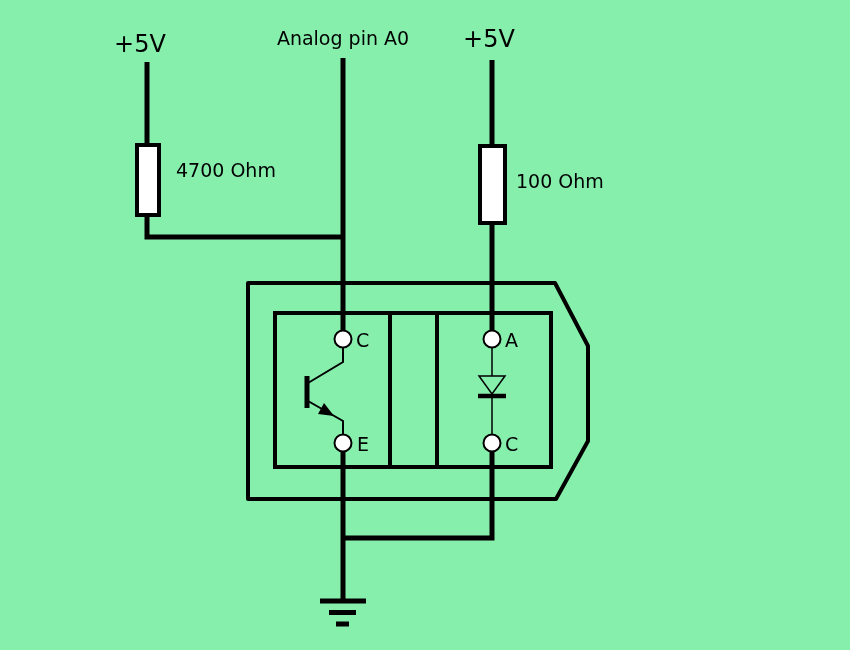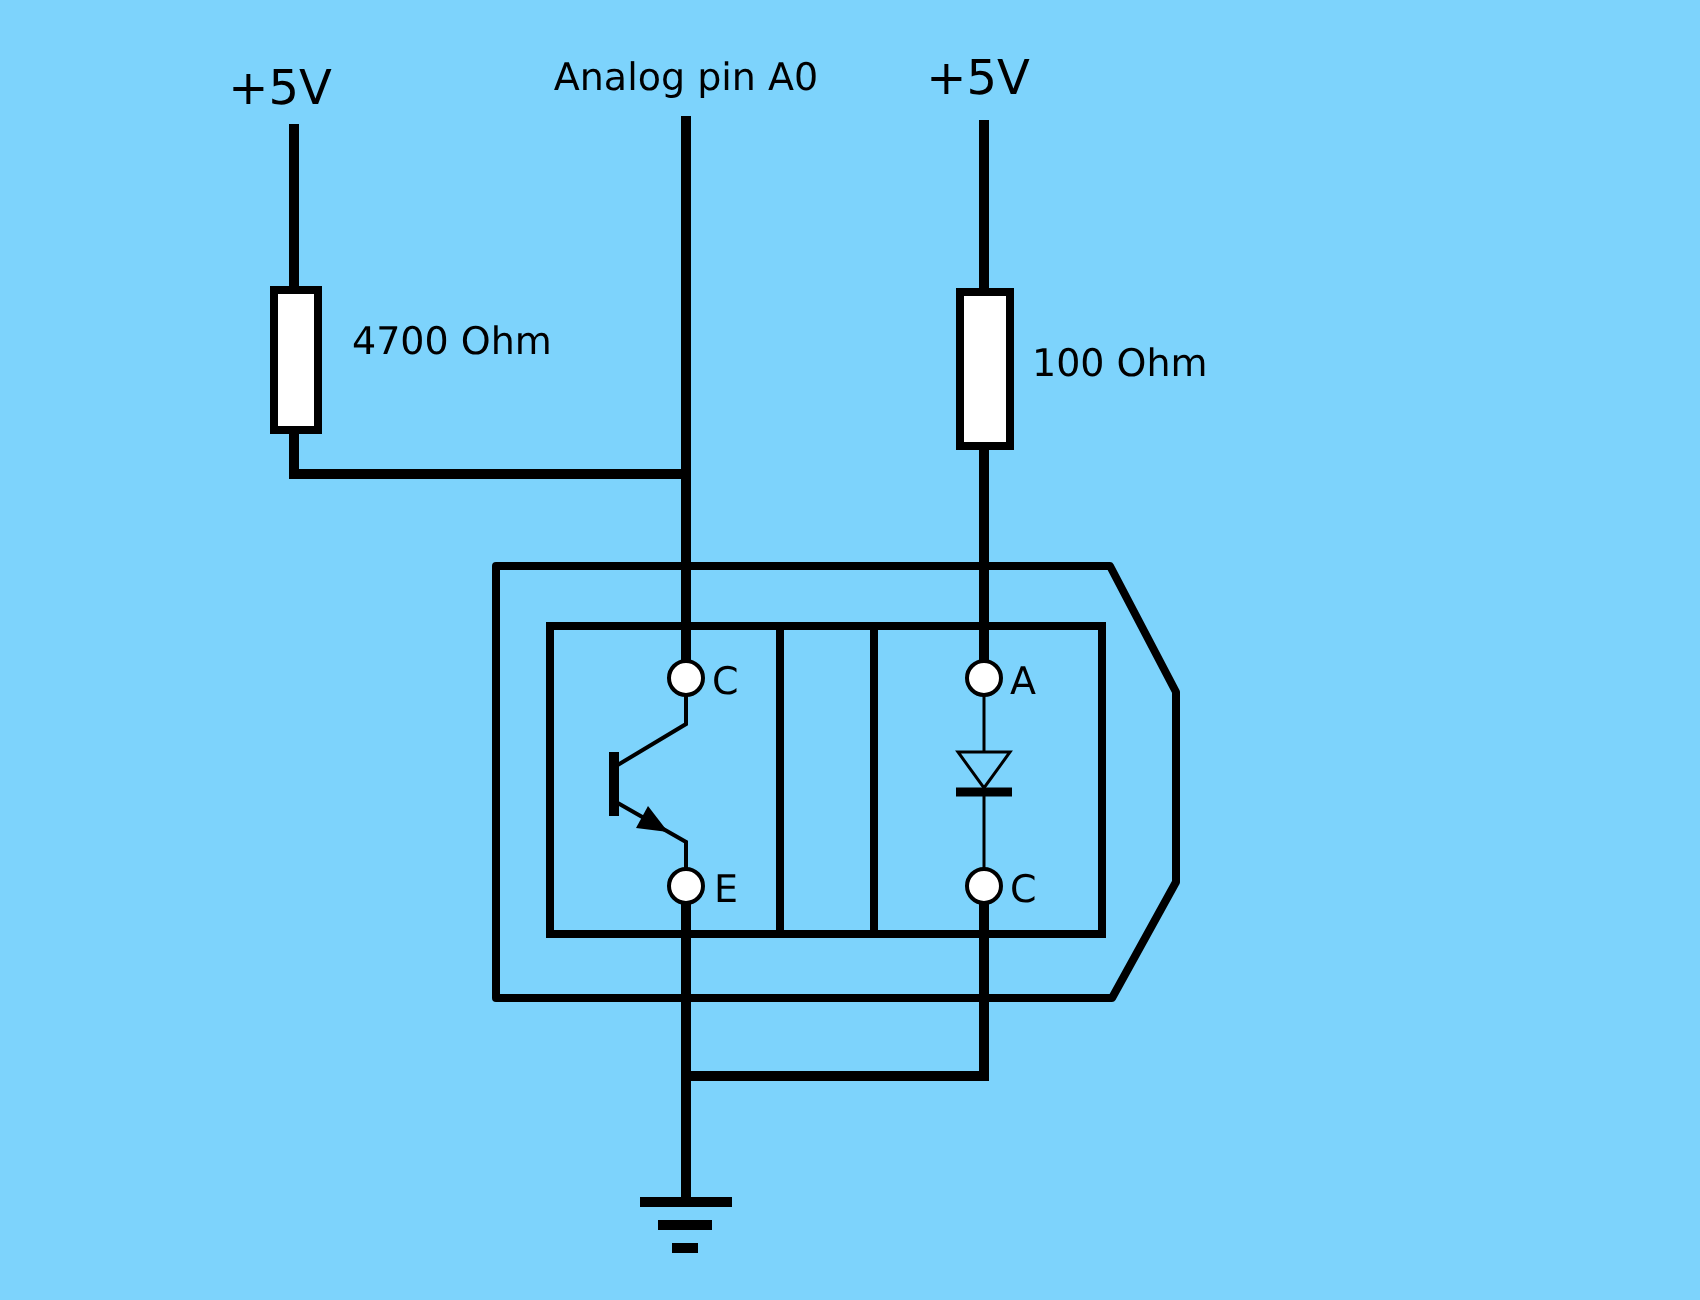--- a/index.html
+++ b/index.html
@@ -1,17 +1,17 @@
 <!DOCTYPE html>
 <html><head>
 <meta charset="utf-8">
 <style>
   html,body{margin:0;padding:0;background:#ffffff;}
   body{width:850px;height:650px;overflow:hidden;}
-  .page{position:relative;width:850px;height:650px;background:#7dd3fc;}
+  .page{position:relative;width:850px;height:650px;background:#86efac;}
   svg{display:block;}
   .wire{stroke:#000000;stroke-width:5;fill:none;stroke-linecap:butt;stroke-linejoin:miter;}
   .outline{stroke:#000000;stroke-width:4;fill:none;}
   .outline-round{stroke:#000000;stroke-width:4;fill:none;stroke-linejoin:round;}
   .fillw{fill:#ffffff;}
   .thin{stroke:#000000;stroke-width:2;fill:none;}
   .thin15{stroke:#000000;stroke-width:1.5;fill:none;}
   .term{stroke:#000000;stroke-width:2;fill:#ffffff;}
   .bar5{stroke:#000000;stroke-width:5;fill:none;stroke-linecap:butt;}
   .bar45{stroke:#000000;stroke-width:4.5;fill:none;stroke-linecap:butt;}

